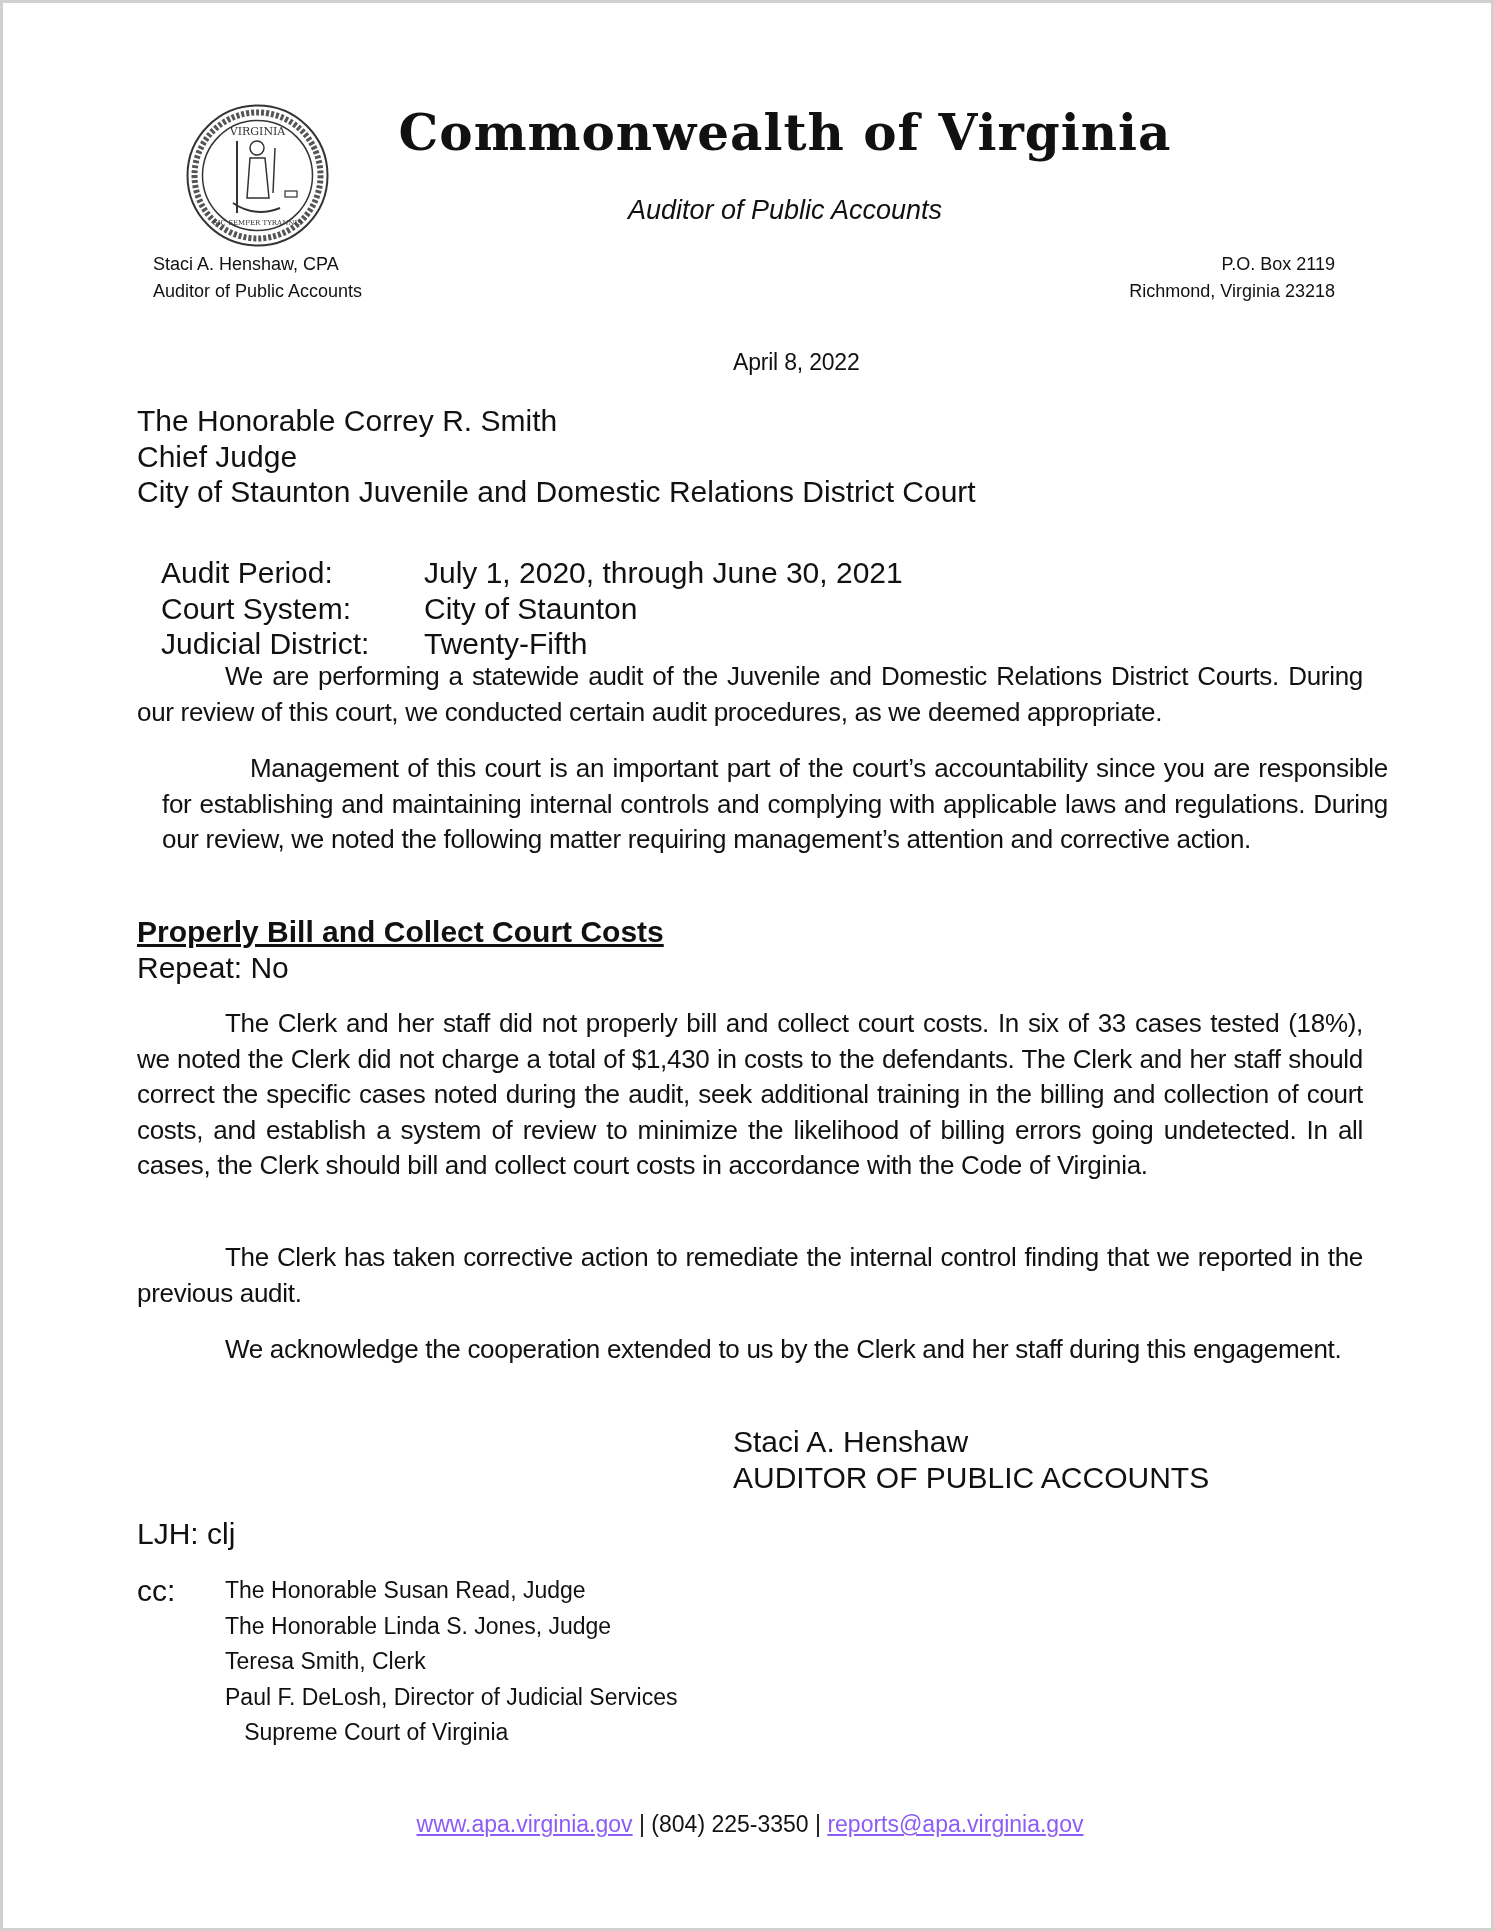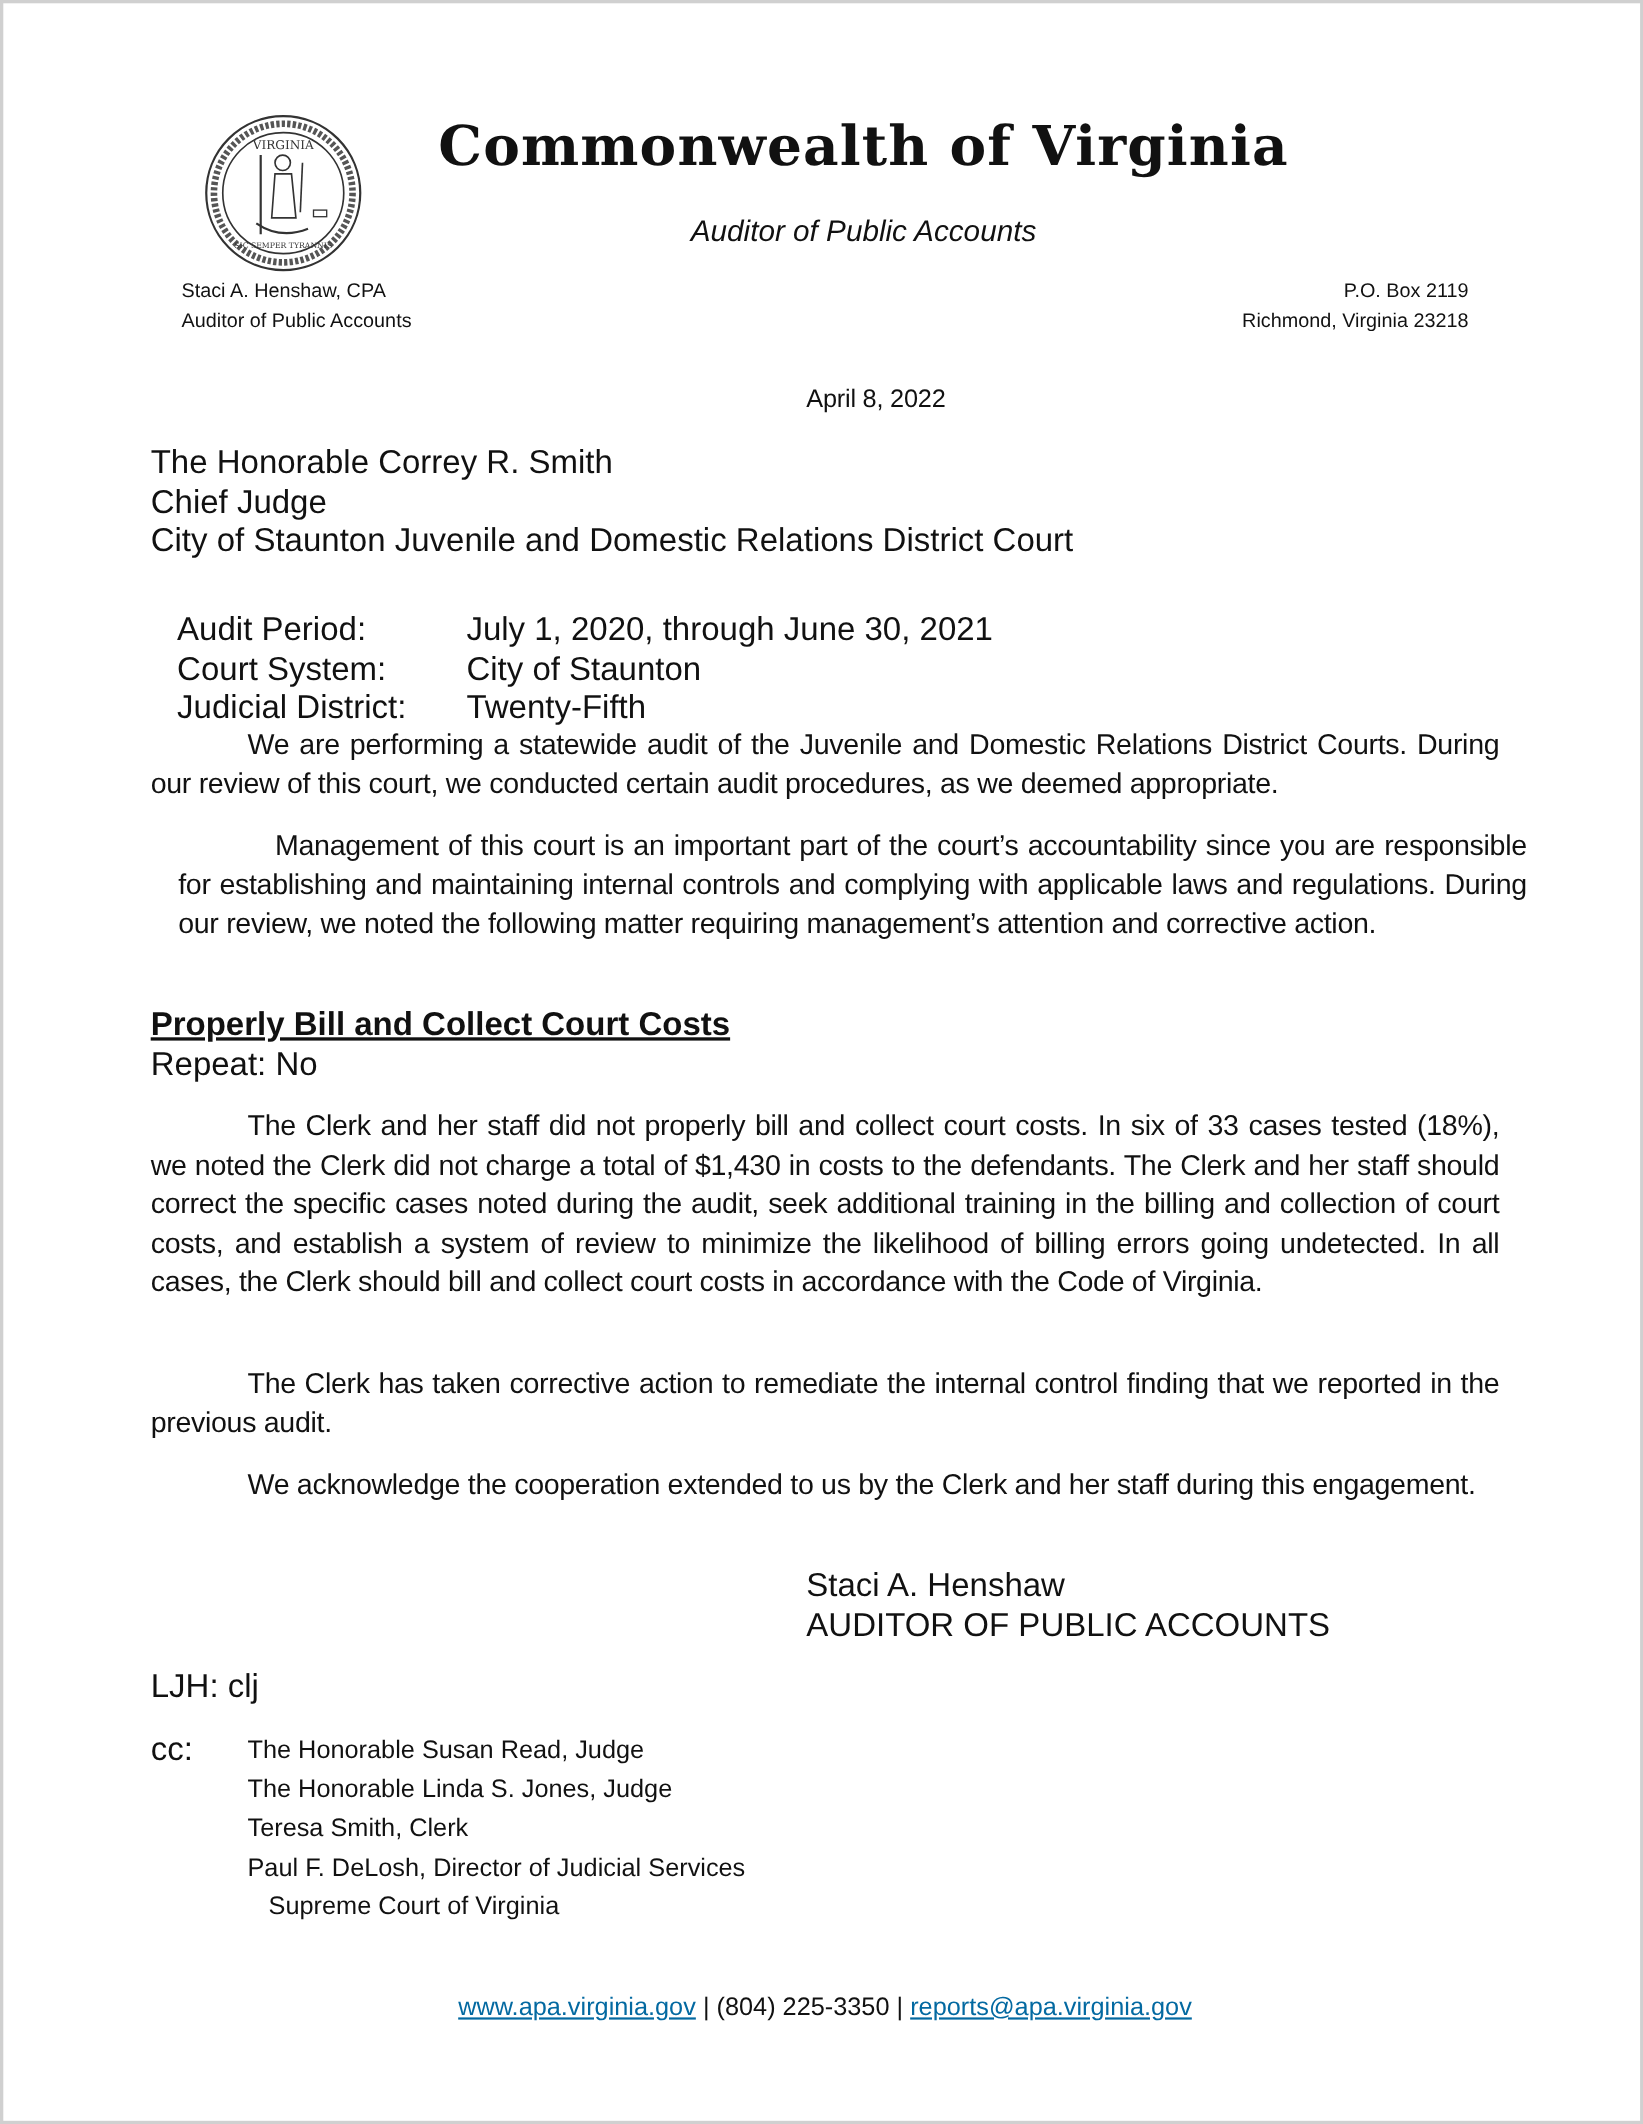--- a/index.html
+++ b/index.html
@@ -18,21 +18,21 @@
   }
   .subtitle { left: 0; width: 1494px; top: 192px; text-align: center; font-style: italic; font-size: 27px; padding-left: 70px; box-sizing: border-box; }
   .small { font-size: 18px; }
   .para { position: absolute; left: 134px; width: 1226px; font-size: 26px; line-height: 35.6px; text-align: justify; letter-spacing: -0.3px; }
   .para .indent { display: inline-block; width: 88px; }
   .row { position: absolute; left: 134px; font-size: 30px; line-height: 35.6px; }
   .row .lbl { display: inline-block; width: 263px; }
   .heading { font-weight: bold; text-decoration: underline; }
   .cc-list { position: absolute; left: 222px; font-size: 23px; line-height: 35.6px; }
   .footer { left: 0; width: 1494px; top: 1808px; text-align: center; font-size: 23px; }
-  .footer a { color: #0369a1; text-decoration: underline; }
+  .footer a { color: #8b5cf6; text-decoration: underline; }
 </style>
 </head>
 <body>
 
 <div class="seal">
   <svg width="145" height="145" viewBox="0 0 145 145">
     <circle cx="72.5" cy="72.5" r="70" fill="none" stroke="#333" stroke-width="2"></circle>
     <circle cx="72.5" cy="72.5" r="63" fill="none" stroke="#555" stroke-width="6" stroke-dasharray="3 2"></circle>
     <circle cx="72.5" cy="72.5" r="55" fill="none" stroke="#333" stroke-width="1.5"></circle>
     <text x="72.5" y="32" text-anchor="middle" font-size="11" font-family="DejaVu Serif, serif" fill="#333">VIRGINIA</text>
@@ -41,21 +41,21 @@
     <path d="M65 55 L80 55 L84 95 L62 95 Z" fill="none" stroke="#333" stroke-width="1.5"></path>
     <line x1="90" y1="45" x2="88" y2="90" stroke="#333" stroke-width="1.5"></line>
     <path d="M48 100 Q70 115 95 105" fill="none" stroke="#333" stroke-width="2"></path>
     <rect x="100" y="88" width="12" height="6" fill="none" stroke="#333" stroke-width="1.2"></rect>
     <text x="72.5" y="122" text-anchor="middle" font-size="7" font-family="DejaVu Serif, serif" fill="#333">SIC SEMPER TYRANNIS</text>
   </svg>
 </div>
 <div class="abs title">Commonwealth of Virginia</div>
 <div class="abs subtitle">Auditor of Public Accounts</div>
 
-<div class="abs small" style="left:162px; top:248px; line-height:27px;">
+<div class="abs small" style="left:150px; top:248px; line-height:27px;">
   <div>Staci A. Henshaw, CPA</div>
   <div>Auditor of Public Accounts</div>
 </div>
 <div class="abs small" style="right:156px; top:248px; line-height:27px; text-align:right;">
   <div>P.O. Box 2119</div>
   <div>Richmond, Virginia 23218</div>
 </div>
 
 <div class="abs body-text" style="left:730px; top:346px;">April 8, 2022</div>
 

